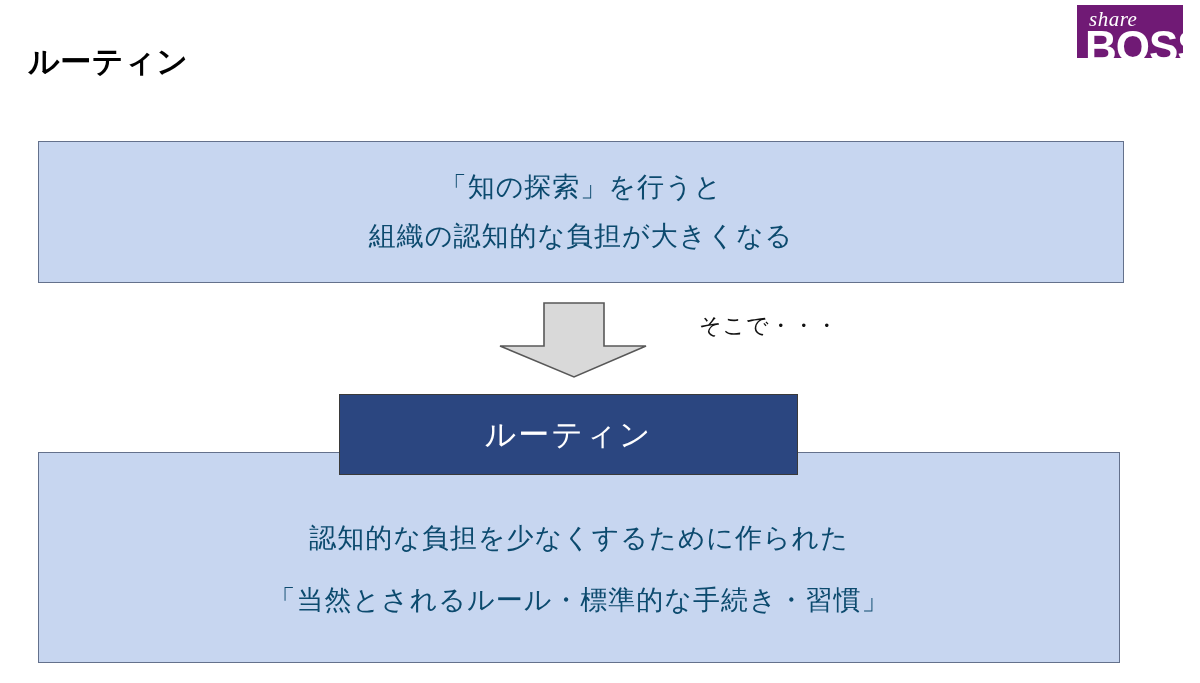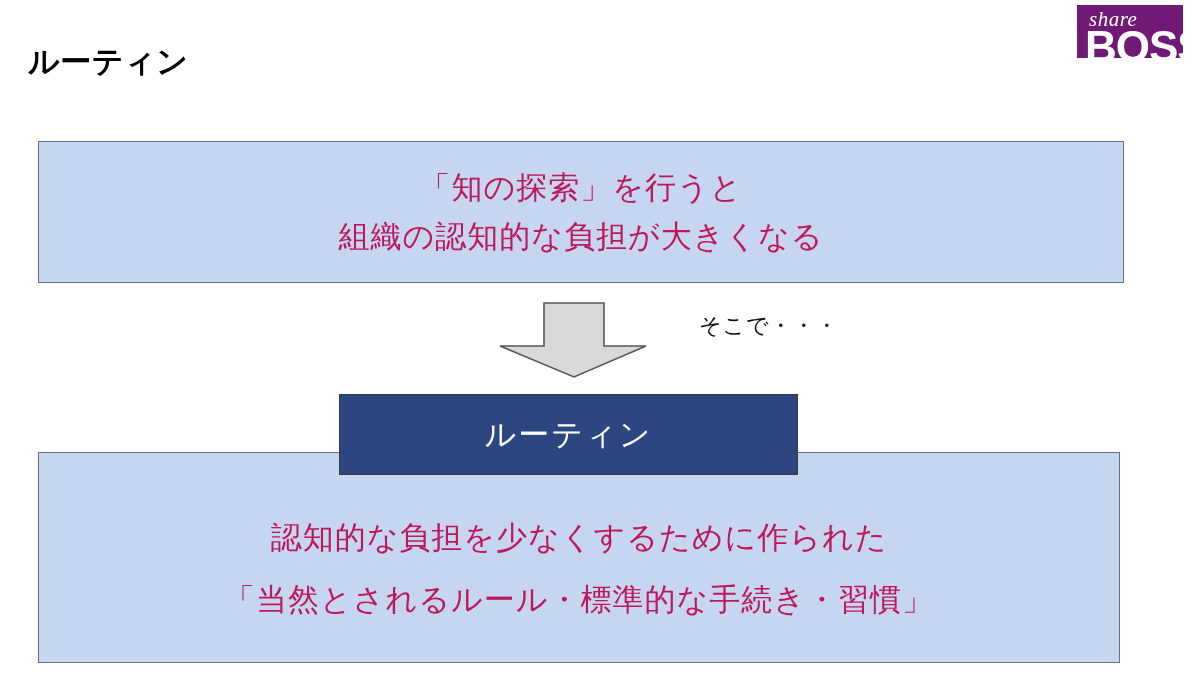--- a/index.html
+++ b/index.html
@@ -69,23 +69,23 @@
     position: absolute;
     background: #c7d6f0;
     border: 1px solid #64718c;
     box-sizing: border-box;
     display: flex;
     align-items: center;
     justify-content: center;
     text-align: center;
   }
   .box-blue .box-text {
-    font-size: 31px;
+    font-size: 27px;
     line-height: 49px;
-    color: #be185d;
+    color: #0c4a6e;
     letter-spacing: 1px;
     white-space: pre-line;
   }
 
   
   #premise-box {
     left: 38px;
     top: 141px;
     width: 1086px;
     height: 142px;

